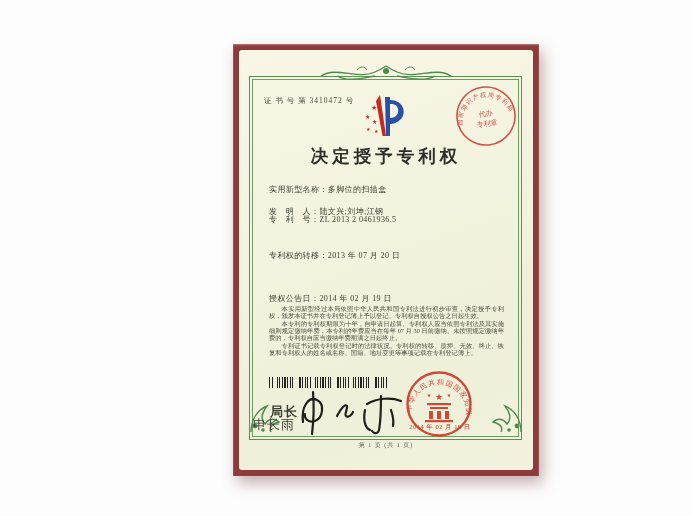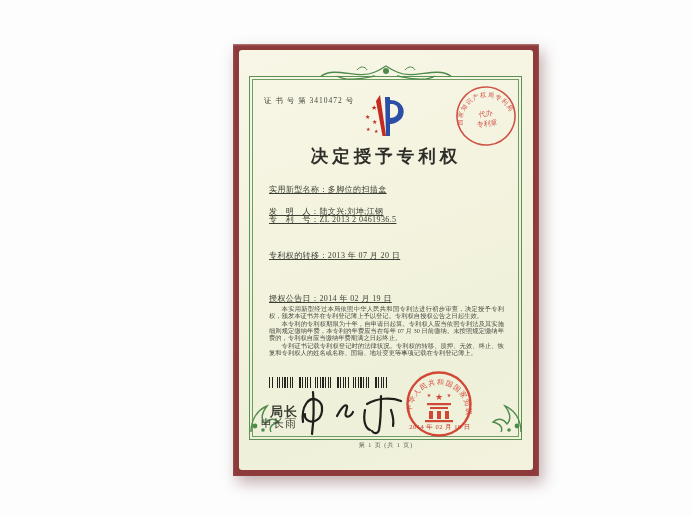--- a/index.html
+++ b/index.html
@@ -10,27 +10,27 @@
   .gborder{position:absolute;left:10px;top:26px;width:273px;height:364px;border:1px solid #5b9153;}
   .gborder-inner{position:absolute;left:2px;top:2px;right:2px;bottom:2px;border:1px solid #6f9c62;}
   .ornament-top{position:absolute;left:78px;top:12px;width:138px;height:22px;}
   .flourish{position:absolute;width:36px;height:36px;}
   .flourish.bl{left:8px;top:350px;}
   .flourish.br{left:250px;top:350px;transform:scaleX(-1);}
   .cert-no{position:absolute;left:25px;top:46px;font-size:7.5px;letter-spacing:1px;color:#44483c;white-space:nowrap;}
   .logo{position:absolute;left:124px;top:42px;width:46px;height:48px;}
   .agency-seal{position:absolute;left:215px;top:34px;width:64px;height:64px;transform:rotate(-8deg);opacity:.85;}
   .title{position:absolute;left:0;top:94px;width:100%;text-align:center;font-size:17.5px;font-weight:bold;letter-spacing:4px;color:#2e2e28;white-space:nowrap;}
-  .field{position:absolute;left:30px;font-size:8px;color:#3b3e33;white-space:nowrap;letter-spacing:.4px;text-decoration:underline;}
+  .field{position:absolute;left:30px;font-size:8px;color:#3b3e33;white-space:nowrap;letter-spacing:.4px;}
   .f1{top:134px;} .f2{top:156px;} .f3{top:164px;} .f4{top:200px;} .f5{top:221px;} .f6{top:243px;}
   .body-text{position:absolute;left:30px;top:255px;width:235px;font-size:6.3px;line-height:7px;color:#4a4c42;text-align:justify;}
   .body-text p{margin:0 0 1px 0;text-indent:2em;}
   .barcode{position:absolute;left:30px;top:327px;width:122px;height:11px;background:repeating-linear-gradient(90deg,#23231f 0px,#23231f 1.4px,transparent 1.4px,transparent 2.8px,#23231f 2.8px,#23231f 3.6px,transparent 3.6px,transparent 5.8px,#23231f 5.8px,#23231f 6.4px,transparent 6.4px,transparent 7.6px);}
   .sig-title{position:absolute;left:31px;top:353px;font-size:13px;font-weight:bold;color:#3a3d32;letter-spacing:1px;}
-  .sig-name{position:absolute;left:14px;top:366px;font-size:11px;color:#3a3d32;letter-spacing:1px;padding-left:8px;}
+  .sig-name{position:absolute;left:14px;top:366px;font-size:13px;color:#3a3d32;letter-spacing:1px;}
   .signature{position:absolute;left:54px;top:338px;width:118px;height:50px;}
   .big-seal{position:absolute;left:166px;top:320px;width:68px;height:68px;opacity:.92;}
   .seal-date{position:absolute;left:140px;top:373px;width:122px;text-align:center;font-size:6.5px;color:#c23327;letter-spacing:.5px;}
   .footer{position:absolute;left:0;top:391px;width:100%;text-align:center;font-size:6px;color:#565a4c;letter-spacing:1px;}
 </style>
 </head>
 <body>
 
 <div class="scene">
   <div class="frame">

